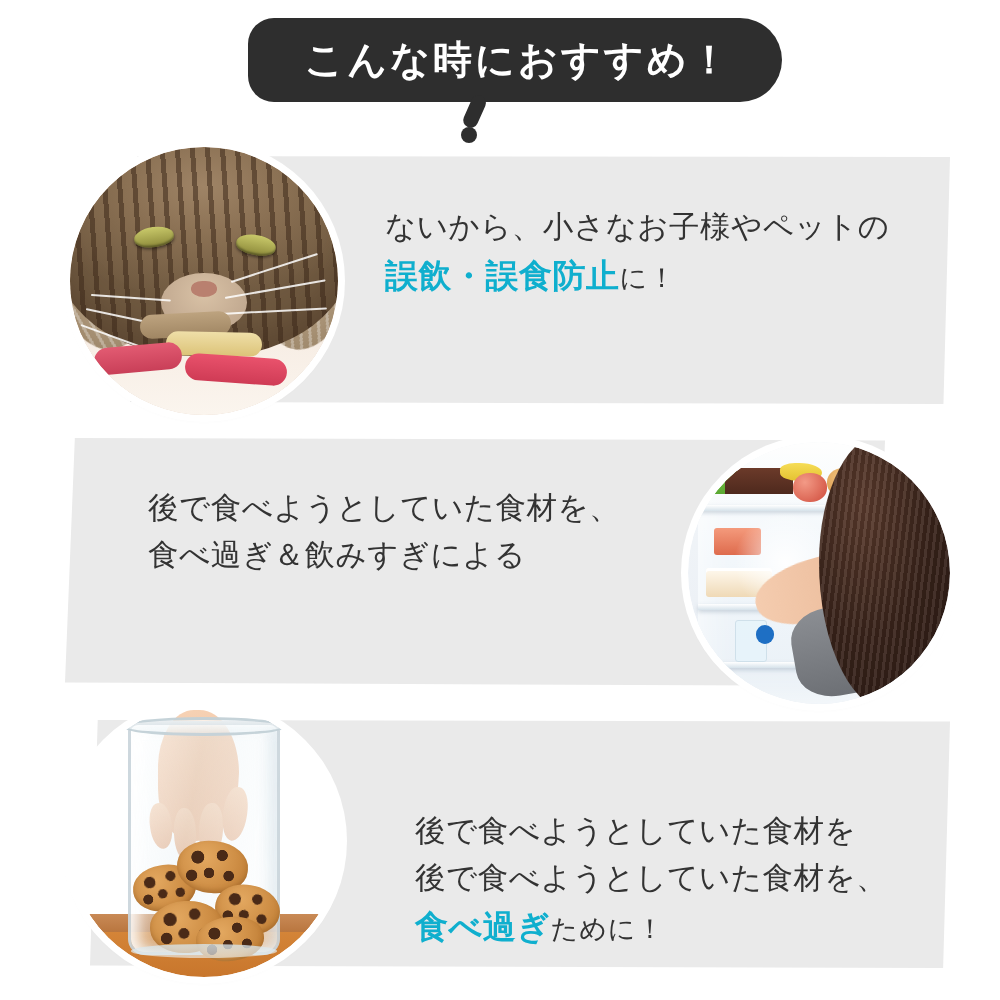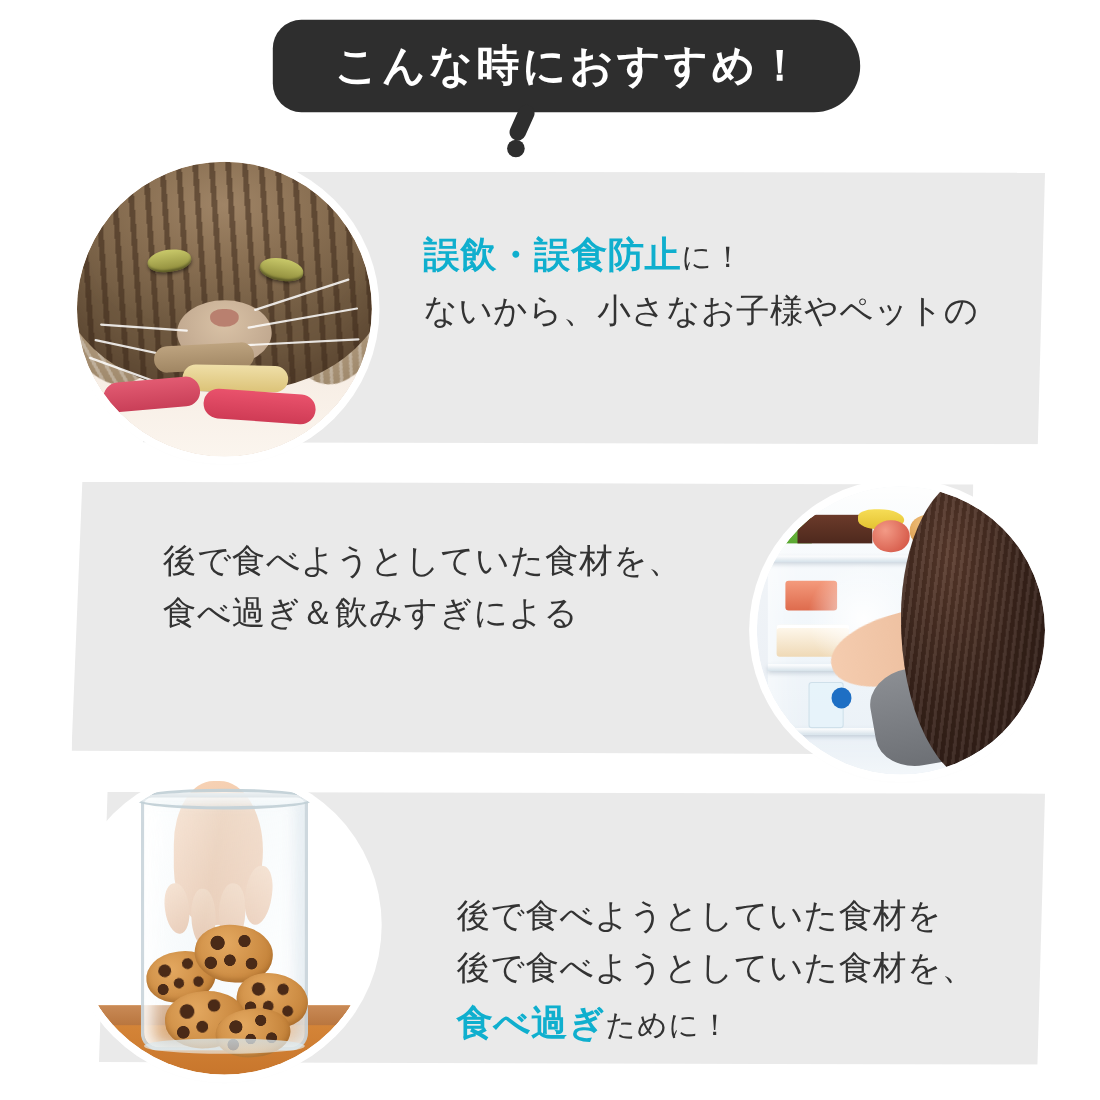--- a/index.html
+++ b/index.html
@@ -2,21 +2,21 @@
 <html><head>
 <meta charset="utf-8">
 <style>
   * { margin:0; padding:0; box-sizing:border-box; }
   html,body{
     width:1000px; height:1000px;
     background:#ffffff;
     font-family:"Liberation Sans","DejaVu Sans",sans-serif;
     overflow:hidden;
   }
-  #page{ position:relative; width:880px; height:1000px; background:#fff; }
+  #page{ position:relative; width:880px; height:1000px; background:#fff;font-family:Liberation Mono, monospace; }
 
   
   #badge-wrap{ position:absolute; left:248px; top:18px; width:534px; height:84px; }
   #badge{
     position:absolute; inset:0;
     background:#2e2e2e;
     border-radius:26px 42px 42px 26px;
   }
   #badge-label{
     position:absolute; inset:0;
@@ -325,24 +325,24 @@
       <div class="whisker" style="left:56%;top:62%;width:40%;transform:rotate(-3deg);"></div>
       <div class="whisker" style="left:60%;top:50%;width:34%;transform:rotate(-18deg);"></div>
       <div class="treat brown"></div>
       <div class="treat cream"></div>
       <div class="treat pink-1"></div>
       <div class="treat pink-2"></div>
     </div>
   </div>
 
   <div class="copy" id="copy-1">
+    <div class="line">ないから、小さなお子様やペットの</div>
     <div class="line hl">
       <span class="accent">誤飲・誤食防止</span><span class="tailtxt">に！</span>
     </div>
-    <div class="line">ないから、小さなお子様やペットの</div>
   </div>
 
   <div class="panel" id="panel-2"></div>
 
   <div class="copy" id="copy-2">
     <div class="line">後で食べようとしていた食材を、</div>
     <div class="line">食べ過ぎ＆飲みすぎによる</div>
   </div>
 
   <div class="photo" id="photo-fridge">

